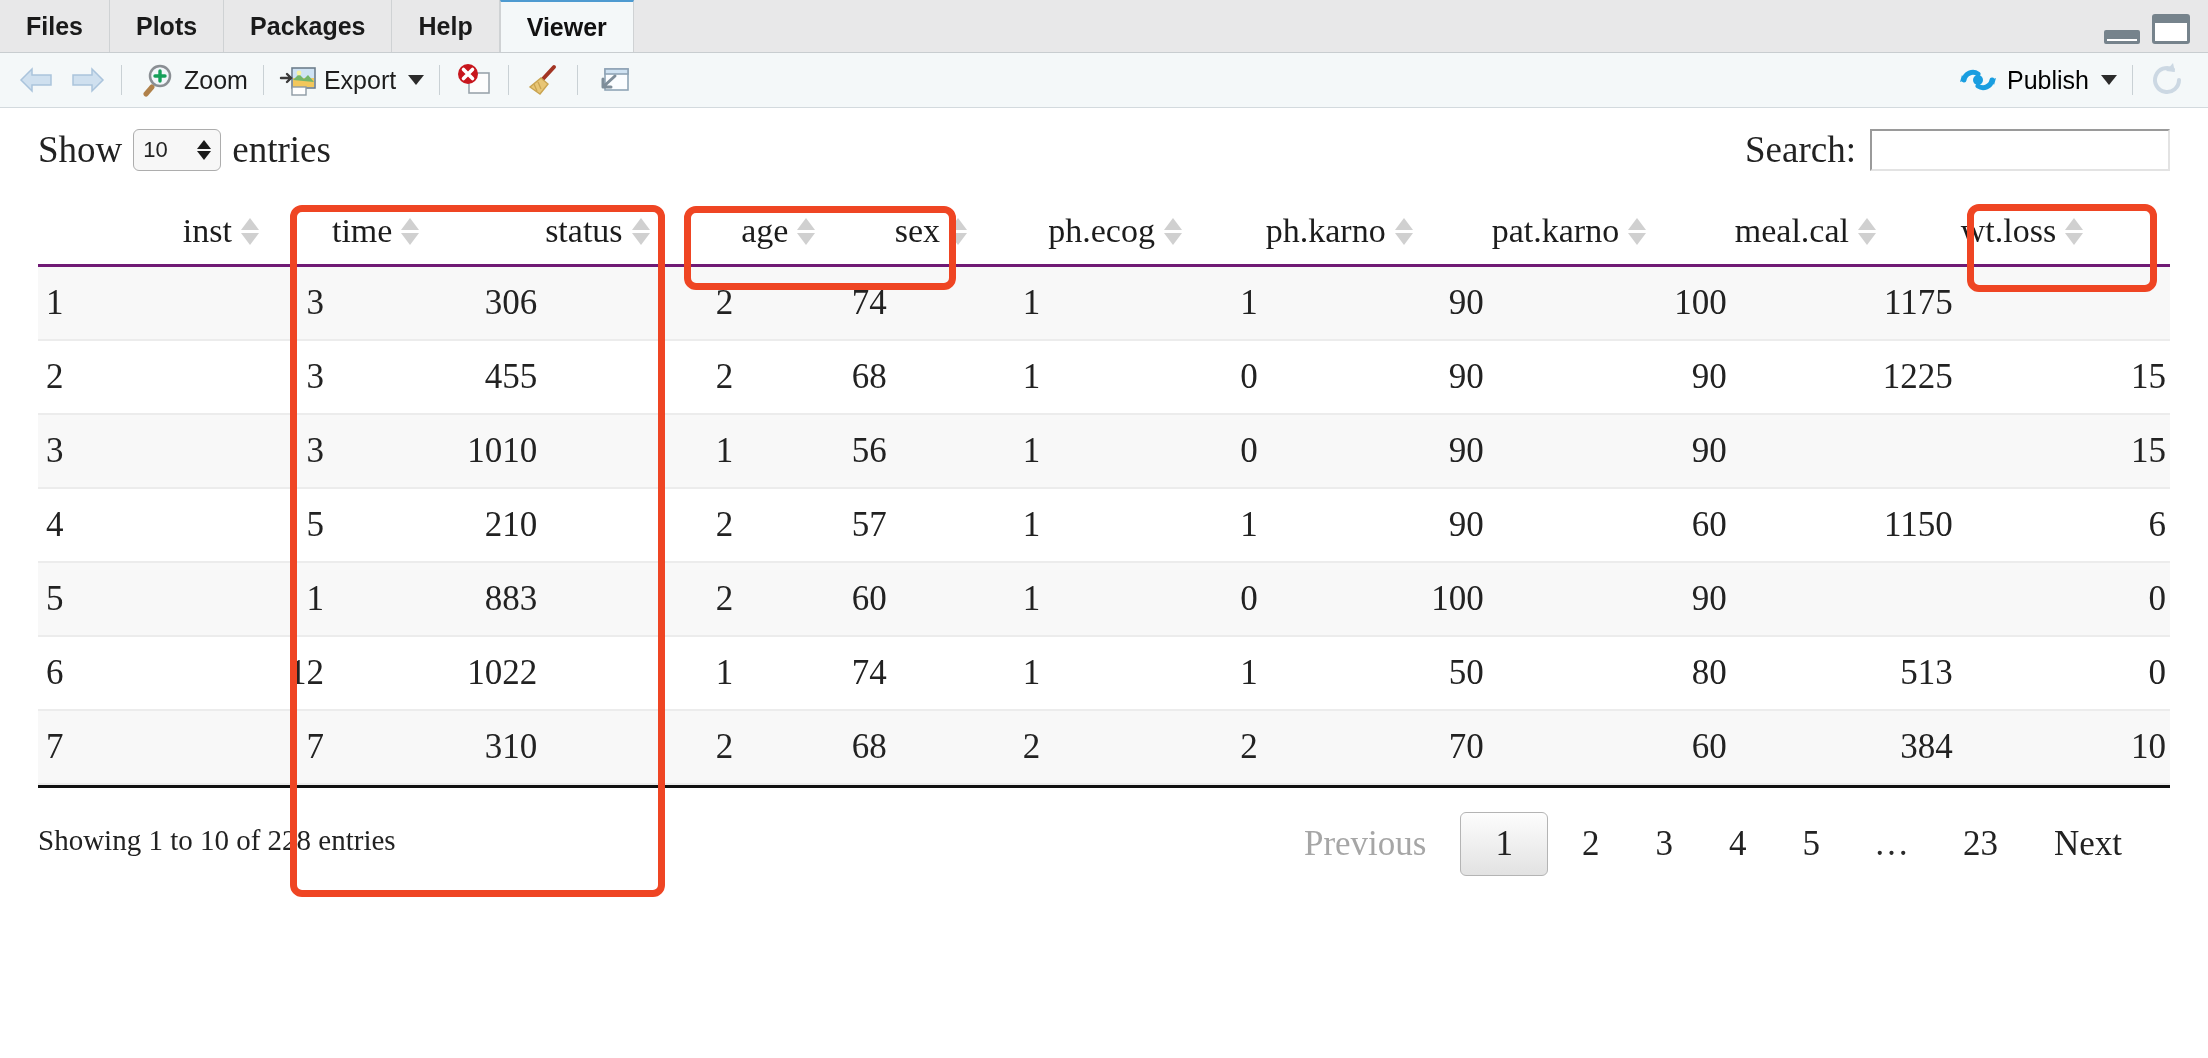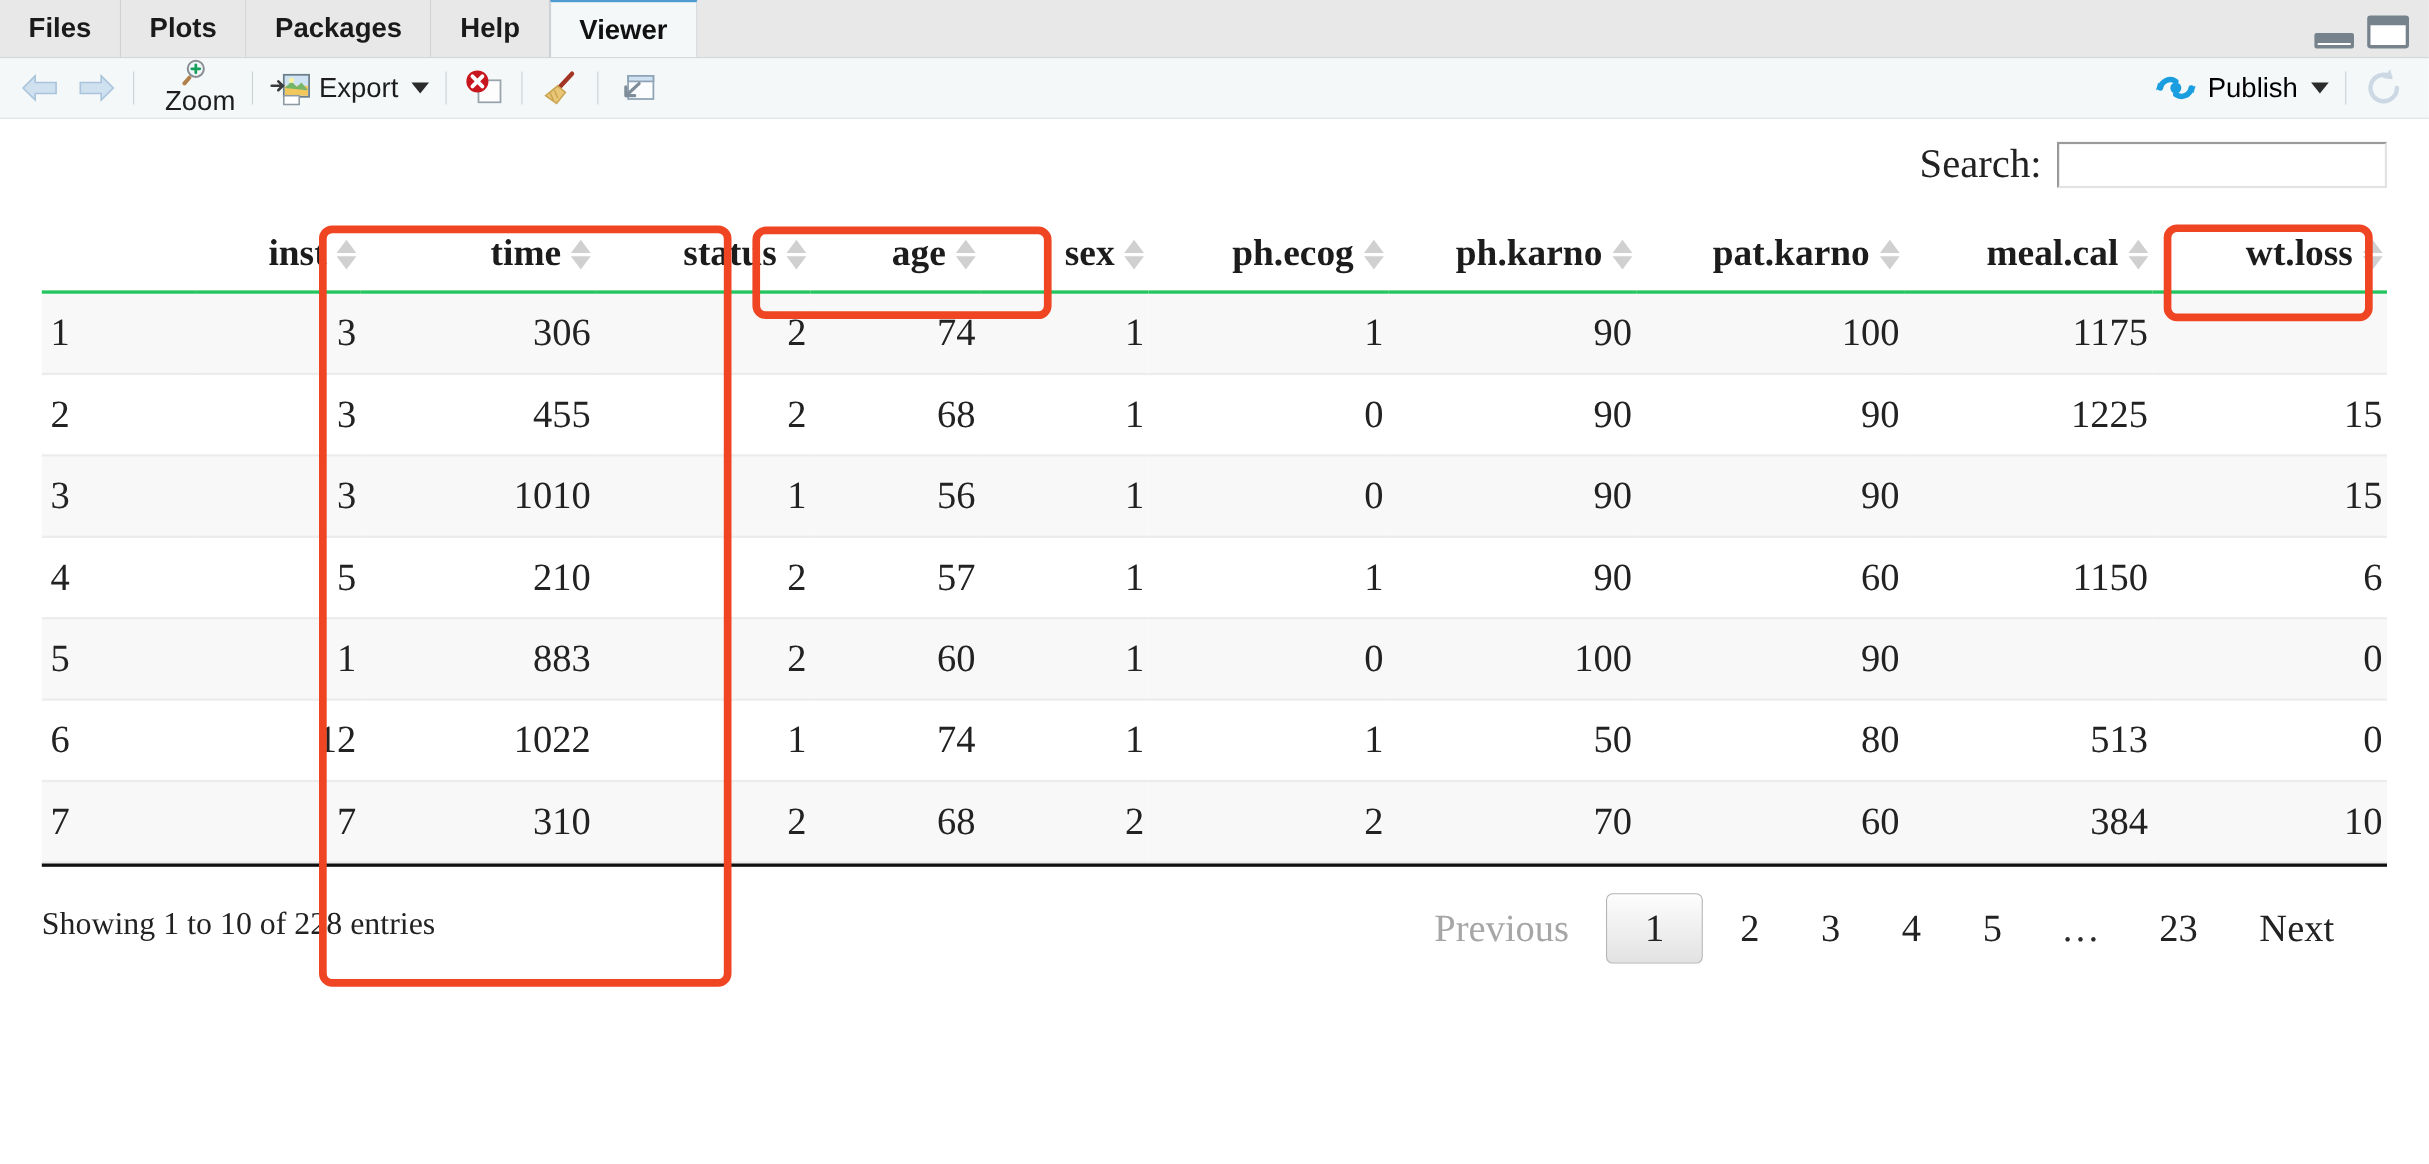--- a/index.html
+++ b/index.html
@@ -99,24 +99,24 @@
     padding:0 6px;outline:none;color:#222;
   }
 
   
   .tbl-wrap{margin:6px 38px 0 38px;position:relative;}
   table.dt{
     width:100%;border-collapse:collapse;
     font-family:"Liberation Serif", serif;
   }
   table.dt thead th{
-    font-size:34px;font-weight:bold;color:#1c1c1c;
-    text-align:right;
+    font-size:34px;font-weight:normal;color:#1c1c1c;
+    text-align:left;
     padding:10px 4px 14px 4px;
-    border-bottom:3px solid #22c55e;
+    border-bottom:3px solid #701a75;
     white-space:nowrap;
     vertical-align:bottom;
   }
   .th-inner{display:inline-flex;align-items:center;gap:9px;}
   .sorticon{display:inline-flex;flex-direction:column;gap:3px;}
   .sorticon i{display:block;width:0;height:0;border-left:9px solid transparent;border-right:9px solid transparent;}
   .sorticon .u{border-bottom:12px solid #d0d0d0;}
   .sorticon .d{border-top:12px solid #d0d0d0;}
   table.dt tbody td{
     font-size:35px;color:#222;text-align:right;
@@ -212,21 +212,21 @@
     </svg>
   </div>
   <div class="tb-item">
     <svg width="36" height="30" viewBox="0 0 36 30">
       <path d="M22 4 L33 15 L22 26 L22 20 L3 20 L3 10 L22 10 Z" fill="#cfe0ef" stroke="#aac4dc" stroke-width="1.5"></path>
     </svg>
   </div>
 
   <div class="tb-sep"></div>
 
-  <div class="tb-item" style="padding-left:14px;flex-direction:column;">
+  <div class="tb-item" style="padding-left:14px;">
     <svg width="34" height="34" viewBox="0 0 34 34">
       <line x1="9" y1="24" x2="3" y2="31" stroke="#b0814a" stroke-width="5" stroke-linecap="round"></line>
       <circle cx="17" cy="13" r="10" fill="#f2f7fb" stroke="#8a8f94" stroke-width="2.5"></circle>
       <path d="M17 8 v10 M12 13 h10" stroke="#16a05a" stroke-width="3.4" stroke-linecap="round"></path>
     </svg>
     <span class="tb-label">Zoom</span>
   </div>
 
   <div class="tb-sep"></div>
 
@@ -290,20 +290,31 @@
         <path d="M31 19 a12 12 0 1 1 -6 -10.4" fill="none" stroke="#ccd8e3" stroke-width="4" stroke-linecap="round"></path>
         <path d="M25 2 L27 11 L18 10 Z" fill="#ccd8e3"></path>
       </svg>
     </div>
   </div>
 </div>
 
 <div class="content">
 
   <div class="dt-top">
+    <div class="show-wrap">
+      <span>Show</span>
+      <span class="len-select">
+        <span>10</span>
+        <span class="spin">
+            <i class="up"></i>
+            <i class="dn"></i>
+          </span>
+      </span>
+      <span>entries</span>
+    </div>
 
     <div class="search-wrap">
       <span>Search:</span>
       <input class="search-input" type="text" placeholder="" style="">
     </div>
   </div>
 
   <div class="tbl-wrap">
     <table class="dt">
       <colgroup>

